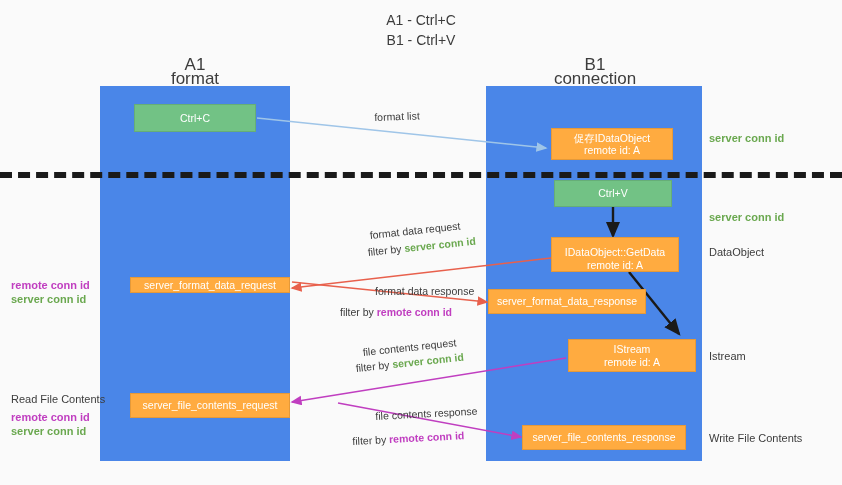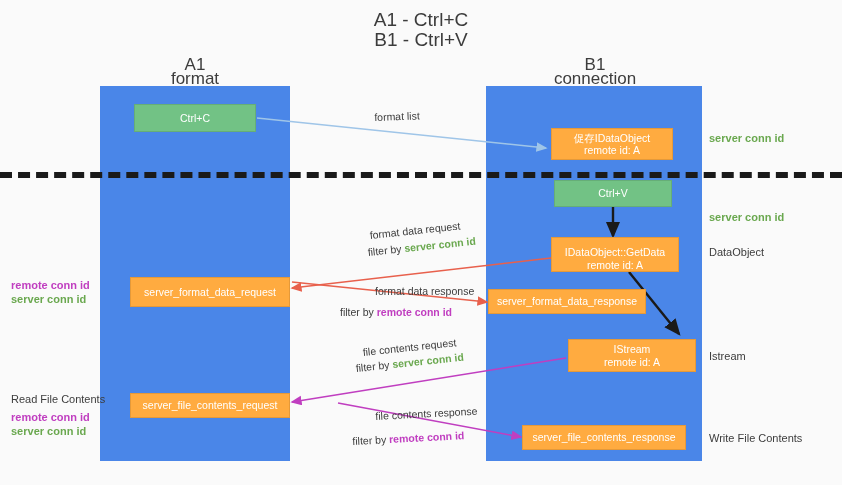--- a/index.html
+++ b/index.html
@@ -6,21 +6,21 @@
   body{
     width:842px;height:485px;position:relative;overflow:hidden;
     background:#fafafa;
     font-family:"Liberation Sans","DejaVu Sans",sans-serif;
   }
   .stage{position:absolute;left:0;top:0;width:842px;height:485px;}
 
   
   .title{
     position:absolute;left:0;top:10px;width:842px;text-align:center;
-    font-size:19px;color:#3c3c3c;line-height:20px;
+    font-size:14px;color:#3c3c3c;line-height:20px;
   }
 
   
   .lane-head{
     position:absolute;text-align:center;font-size:17px;color:#3c3c3c;
     line-height:14px;width:180px;
   }
   .lane-head .lh1{display:block;}
   .lane-head .lh2{display:block;}
 
@@ -129,21 +129,21 @@
 
   <div class="box green" style="left:554px;top:180px;width:118px;height:27px;">
     <span>Ctrl+V</span>
   </div>
 
   <div class="box orange" style="left:551px;top:237px;width:128px;height:35px;flex-direction:column;justify-content:flex-end;">
     <span>IDataObject::GetData</span>
     <span>remote id: A</span>
   </div>
 
-  <div class="box orange" style="left:130px;top:277px;width:160px;height:30px;">
+  <div class="box orange" style="left:130px;top:277px;width:160px;height:16px;">
     <span>server_format_data_request</span>
   </div>
 
   <div class="box orange" style="left:488px;top:289px;width:158px;height:25px;">
     <span>server_format_data_response</span>
   </div>
 
   <div class="box orange" style="left:568px;top:339px;width:128px;height:33px;flex-direction:column;">
     <span>IStream</span>
     <span>remote id: A</span>

